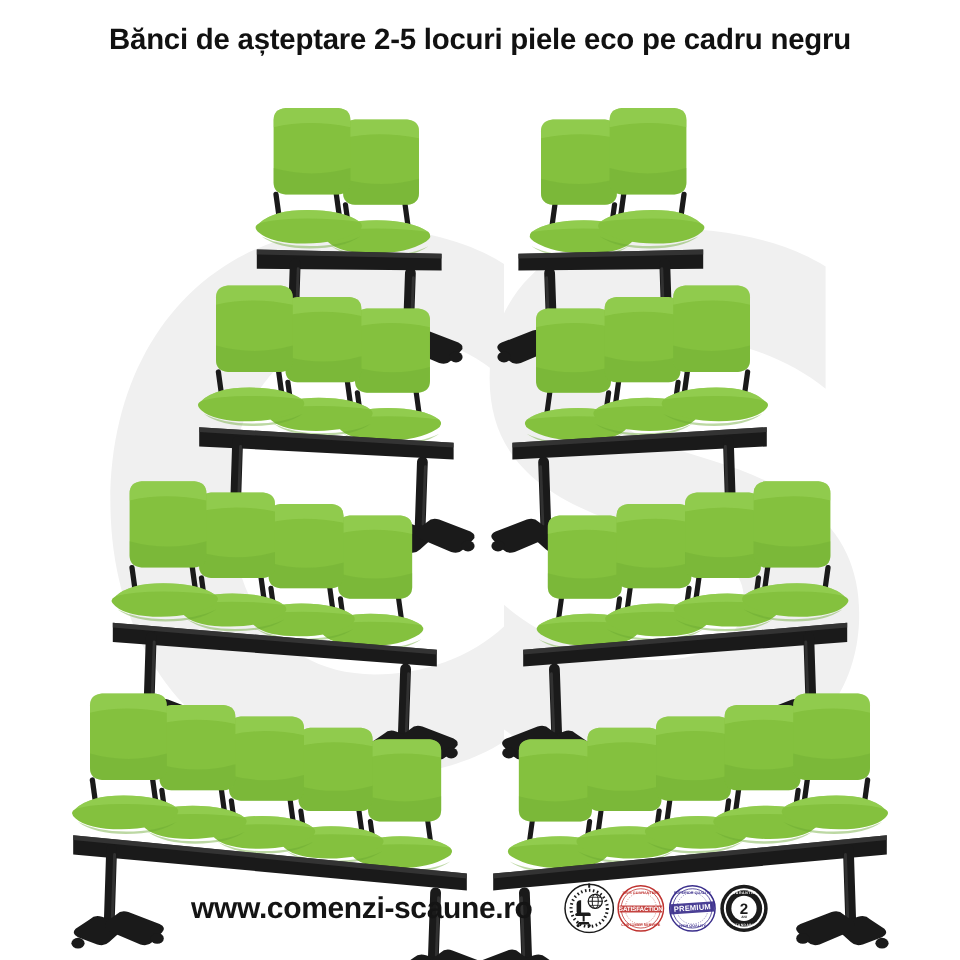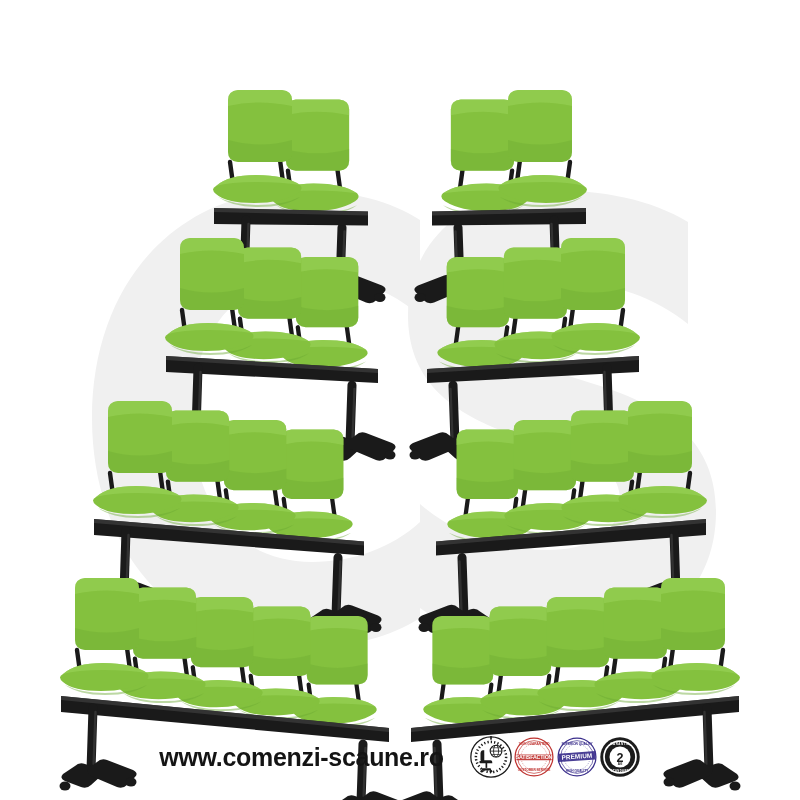--- a/index.html
+++ b/index.html
@@ -111,20 +111,21 @@
                C 716 294, 672 258, 594 234
                L 556 222
                C 520 210, 504 198, 504 176
                C 504 148, 530 132, 568 132
                C 612 132, 656 148, 688 174
                L 688 72
                C 652 50, 604 40, 548 40 Z" fill="#f0f0f0"></path>
     </svg>
   </div>
 
+  <div class="title">Bănci de așteptare 2-5 locuri piele eco pe cadru negru</div>
 
   <div id="bench-layer">
       <div class="bench" style="left: 208px; top: 84px;">
   <svg width="178" height="229.5" viewBox="0 0 178 229.5">
     <g transform="translate(14,6)">
 
     <g>
       <path d="M120 137.5 L118 195.5" stroke="#1a1a1a" stroke-width="9" stroke-linecap="round" fill="none"></path>
       <path d="M122.5 141.5 L120.6 189.5" stroke="#3a3a3a" stroke-width="2.4" stroke-linecap="round" fill="none" opacity="0.75"></path>
 

